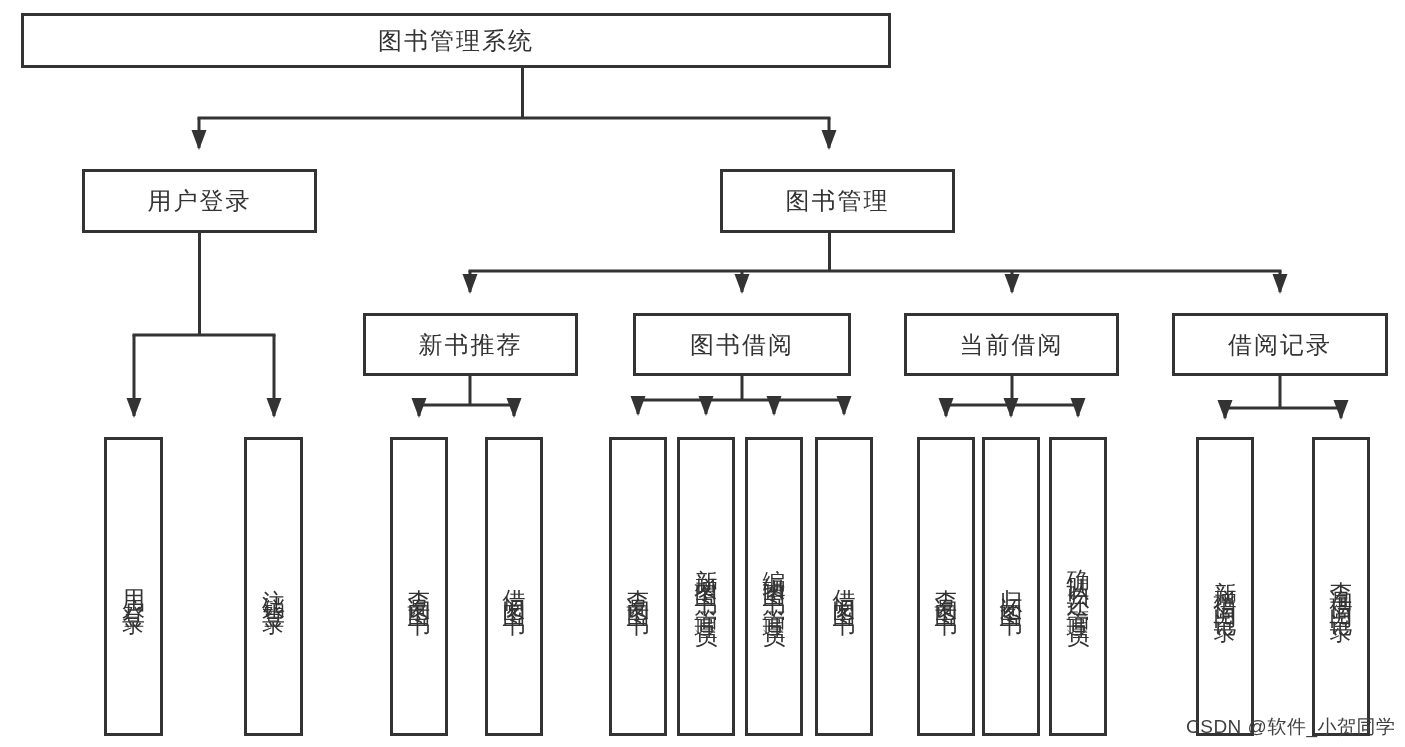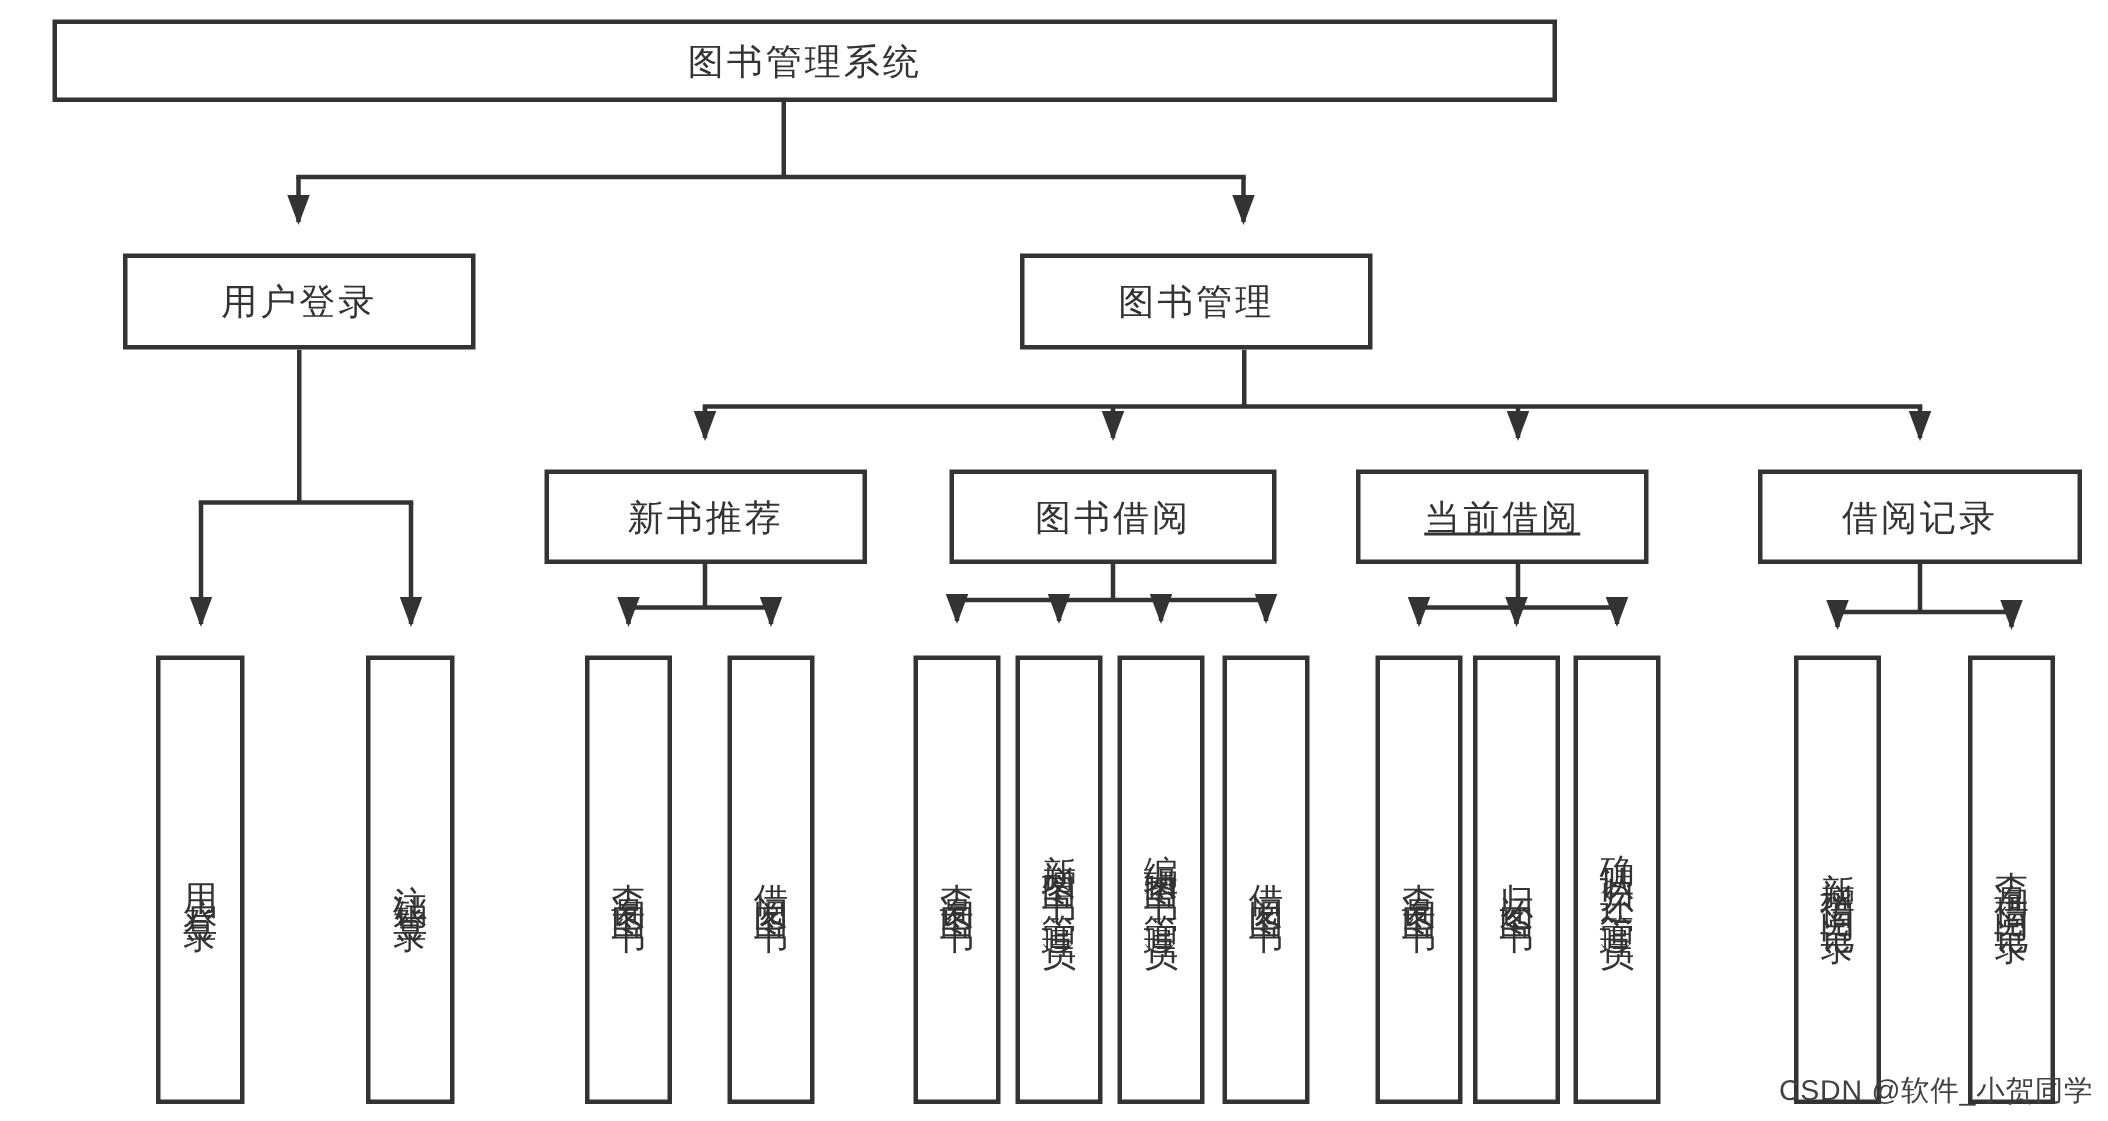--- a/index.html
+++ b/index.html
@@ -21,21 +21,21 @@
     box-sizing: border-box;
     border: 3px solid #333333;
     background: #ffffff;
     display: flex;
     align-items: center;
     justify-content: center;
     color: #333333;
     z-index: 2;
   }
   .hnode { font-size: 24px; letter-spacing: 2px; }
-  .root  { left: 35px;  top: 13px;  width: 1003px; height: 55px; }
+  .root  { left: 21px;  top: 13px;  width: 870px; height: 55px; }
   .lvl2  { top: 169px; width: 235px; height: 64px; }
   .lvl3  { top: 313px; height: 63px; }
   .leaf  {
     top: 437px;
     height: 299px;
     font-size: 23px;
     line-height: 1.0;
   }
   .leaf span {
     writing-mode: vertical-rl;
@@ -108,31 +108,31 @@
     </g>
   </svg>
 
   <div class="node hnode root">
     <span>图书管理系统</span>
   </div>
 
   <div class="node hnode lvl2" style="left:82px;">
     <span>用户登录</span>
   </div>
-  <div class="node hnode lvl2" style="left:680px;">
+  <div class="node hnode lvl2" style="left:720px;">
     <span>图书管理</span>
   </div>
 
   <div class="node hnode lvl3" style="left:363px;width:215px;">
     <span>新书推荐</span>
   </div>
   <div class="node hnode lvl3" style="left:633px;width:218px;">
     <span>图书借阅</span>
   </div>
-  <div class="node hnode lvl3" style="left:904px;width:195px;text-decoration:underline;">
+  <div class="node hnode lvl3" style="left:904px;width:215px;">
     <span>当前借阅</span>
   </div>
   <div class="node hnode lvl3" style="left:1172px;width:216px;">
     <span>借阅记录</span>
   </div>
 
   <div class="node leaf" style="left:104px;width:59px;">
     <span>用户登录</span>
   </div>
   <div class="node leaf" style="left:244px;width:59px;">

